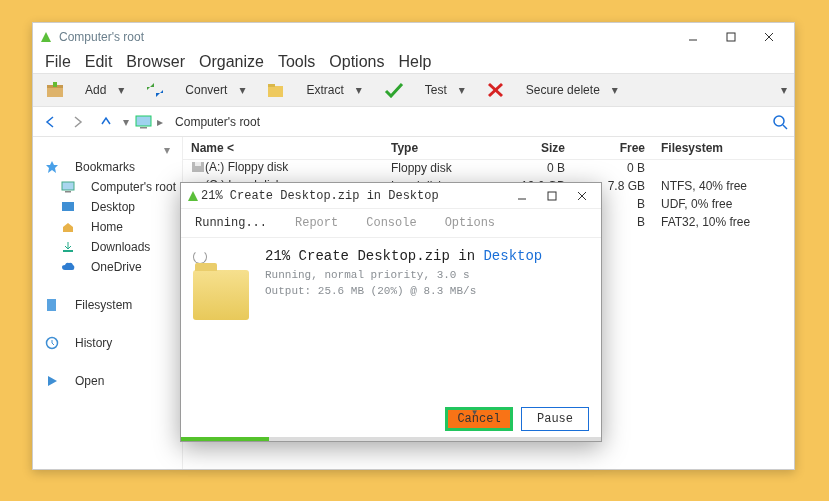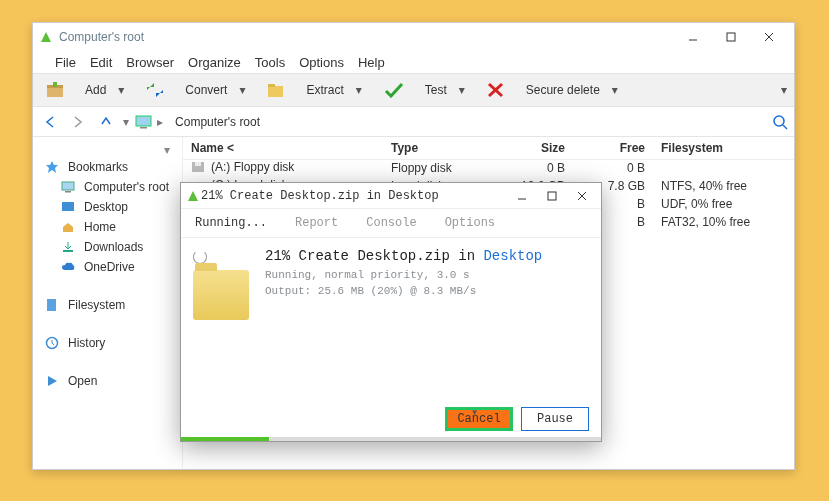--- a/index.html
+++ b/index.html
@@ -4,42 +4,42 @@
 <style>
   * { box-sizing: border-box; -webkit-font-smoothing: antialiased; }
   body { margin:0; background:#f6c55a; font-family:"Segoe UI",Tahoma,Arial,sans-serif; font-size:12px; color:#333; }
   .stage { position:relative; width:829px; height:501px; overflow:hidden; }
   .window { position:absolute; left:32px; top:22px; width:763px; height:448px; background:#ffffff; border:1px solid #ccc; box-shadow:0 3px 10px rgba(0,0,0,.2); }
   .titlebar { height:28px; display:flex; align-items:center; padding:0 6px; background:#fff; }
   .title-icon { width:14px; height:14px; margin-right:6px; }
   .title-text { color:#6a7f8c; font-size:12px; }
   .win-ctrls { margin-left:auto; display:flex; }
   .win-ctrls .wc { width:38px; height:28px; display:flex; align-items:center; justify-content:center; color:#555; }
-  .menubar { height:22px; display:flex; align-items:center; padding:0 22px; gap:14px; background:#fff; font-size:13px; color:#333;}
+  .menubar { height:22px; display:flex; align-items:center; padding:0 12px; gap:14px; background:#fff; font-size:16px; color:#333;}
   .menubar span { cursor:default; }
   .toolbar { height:34px; background:#f1f1f1; border-top:1px solid #e3e3e3; border-bottom:1px solid #e3e3e3; display:flex; align-items:center; padding:0 6px; gap:4px; }
   .tbtn { display:flex; align-items:center; gap:21px; height:26px; padding:0 6px; border:1px solid transparent; }
   .tbtn .lbl { font-size:12px; }
   .tdrop { width:8px; display:flex; align-items:center; justify-content:center; color:#555;}
   .addrbar { height:30px; border-bottom:1px solid #e5e5e5; display:flex; align-items:center; padding:0 6px; gap:6px; }
   .navarr { width:22px; height:22px; display:flex; align-items:center; justify-content:center; color:#1a6fd8; }
   .navarr.dim { color:#999; }
   .crumb { flex:1; padding-left:6px; font-size:12px; color:#333; }
   .search { color:#1a6fd8; }
   .body { display:flex; height:calc(100% - 28px - 22px - 34px - 30px); }
   .side { width:150px; border-right:1px solid #eee; padding:6px 4px; }
-  .side .node { display:flex; align-items:center; gap:9px; height:20px; padding-left:8px; font-size:12px; color:#333;text-align:right; }
+  .side .node { display:flex; align-items:center; gap:16px; height:20px; padding-left:8px; font-size:12px; color:#333;text-align:right; }
   .side .node.sub { padding-left:24px; }
   .side .sect { height:18px; }
   .content { flex:1; position:relative; }
   table { width:100%; border-collapse:collapse; font-size:12px; }
   th { text-align:left; font-weight:700; color:#333; height:22px; padding:0 8px; border-bottom:1px solid #eee; background:#fff; }
   th.r, td.r { text-align:right; }
   td { height:18px; padding:0 8px; white-space:nowrap; }
-  .disk { display:inline-flex; align-items:center; gap:6px; }
+  .disk { display:inline-flex; align-items:center; gap:0; }
 
   
   .dlg { position:absolute; left:148px; top:160px; width:422px; height:260px; background:#fff; border:1px solid #9a9a9a; box-shadow:0 6px 24px rgba(0,0,0,.35);font-family:Liberation Mono, monospace; }
   .dlg-title { height:26px; display:flex; align-items:center; padding:0 4px; background:#fff; border-bottom:1px solid #eee;}
   .dlg-title .ttl { font-size:12px; }
   .dlg-ctrls { margin-left:auto; display:flex; }
   .dlg-ctrls .wc { width:30px; height:24px; display:flex;align-items:center;justify-content:center;}
   .tabs { display:flex; border-bottom:1px solid #eee; }
   .tab { padding:7px 14px; font-size:12px; color:#999; }
   .tab.active { color:#333; }

